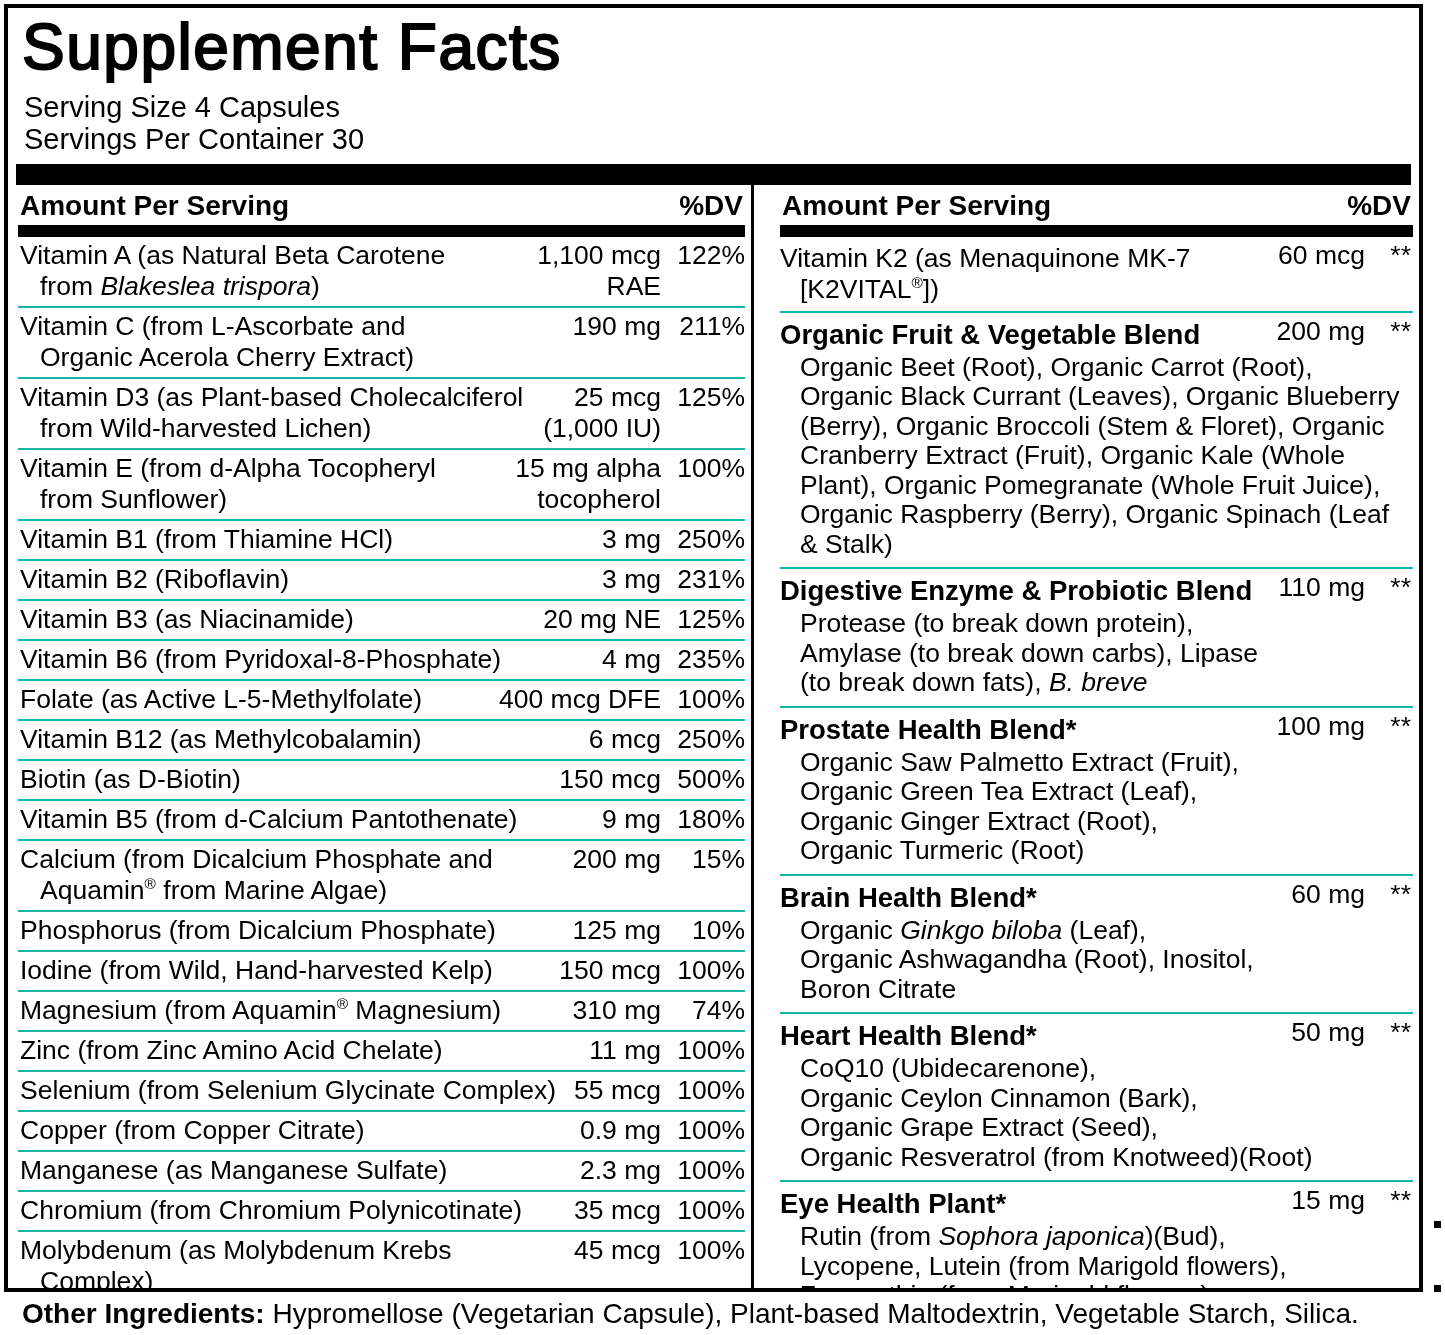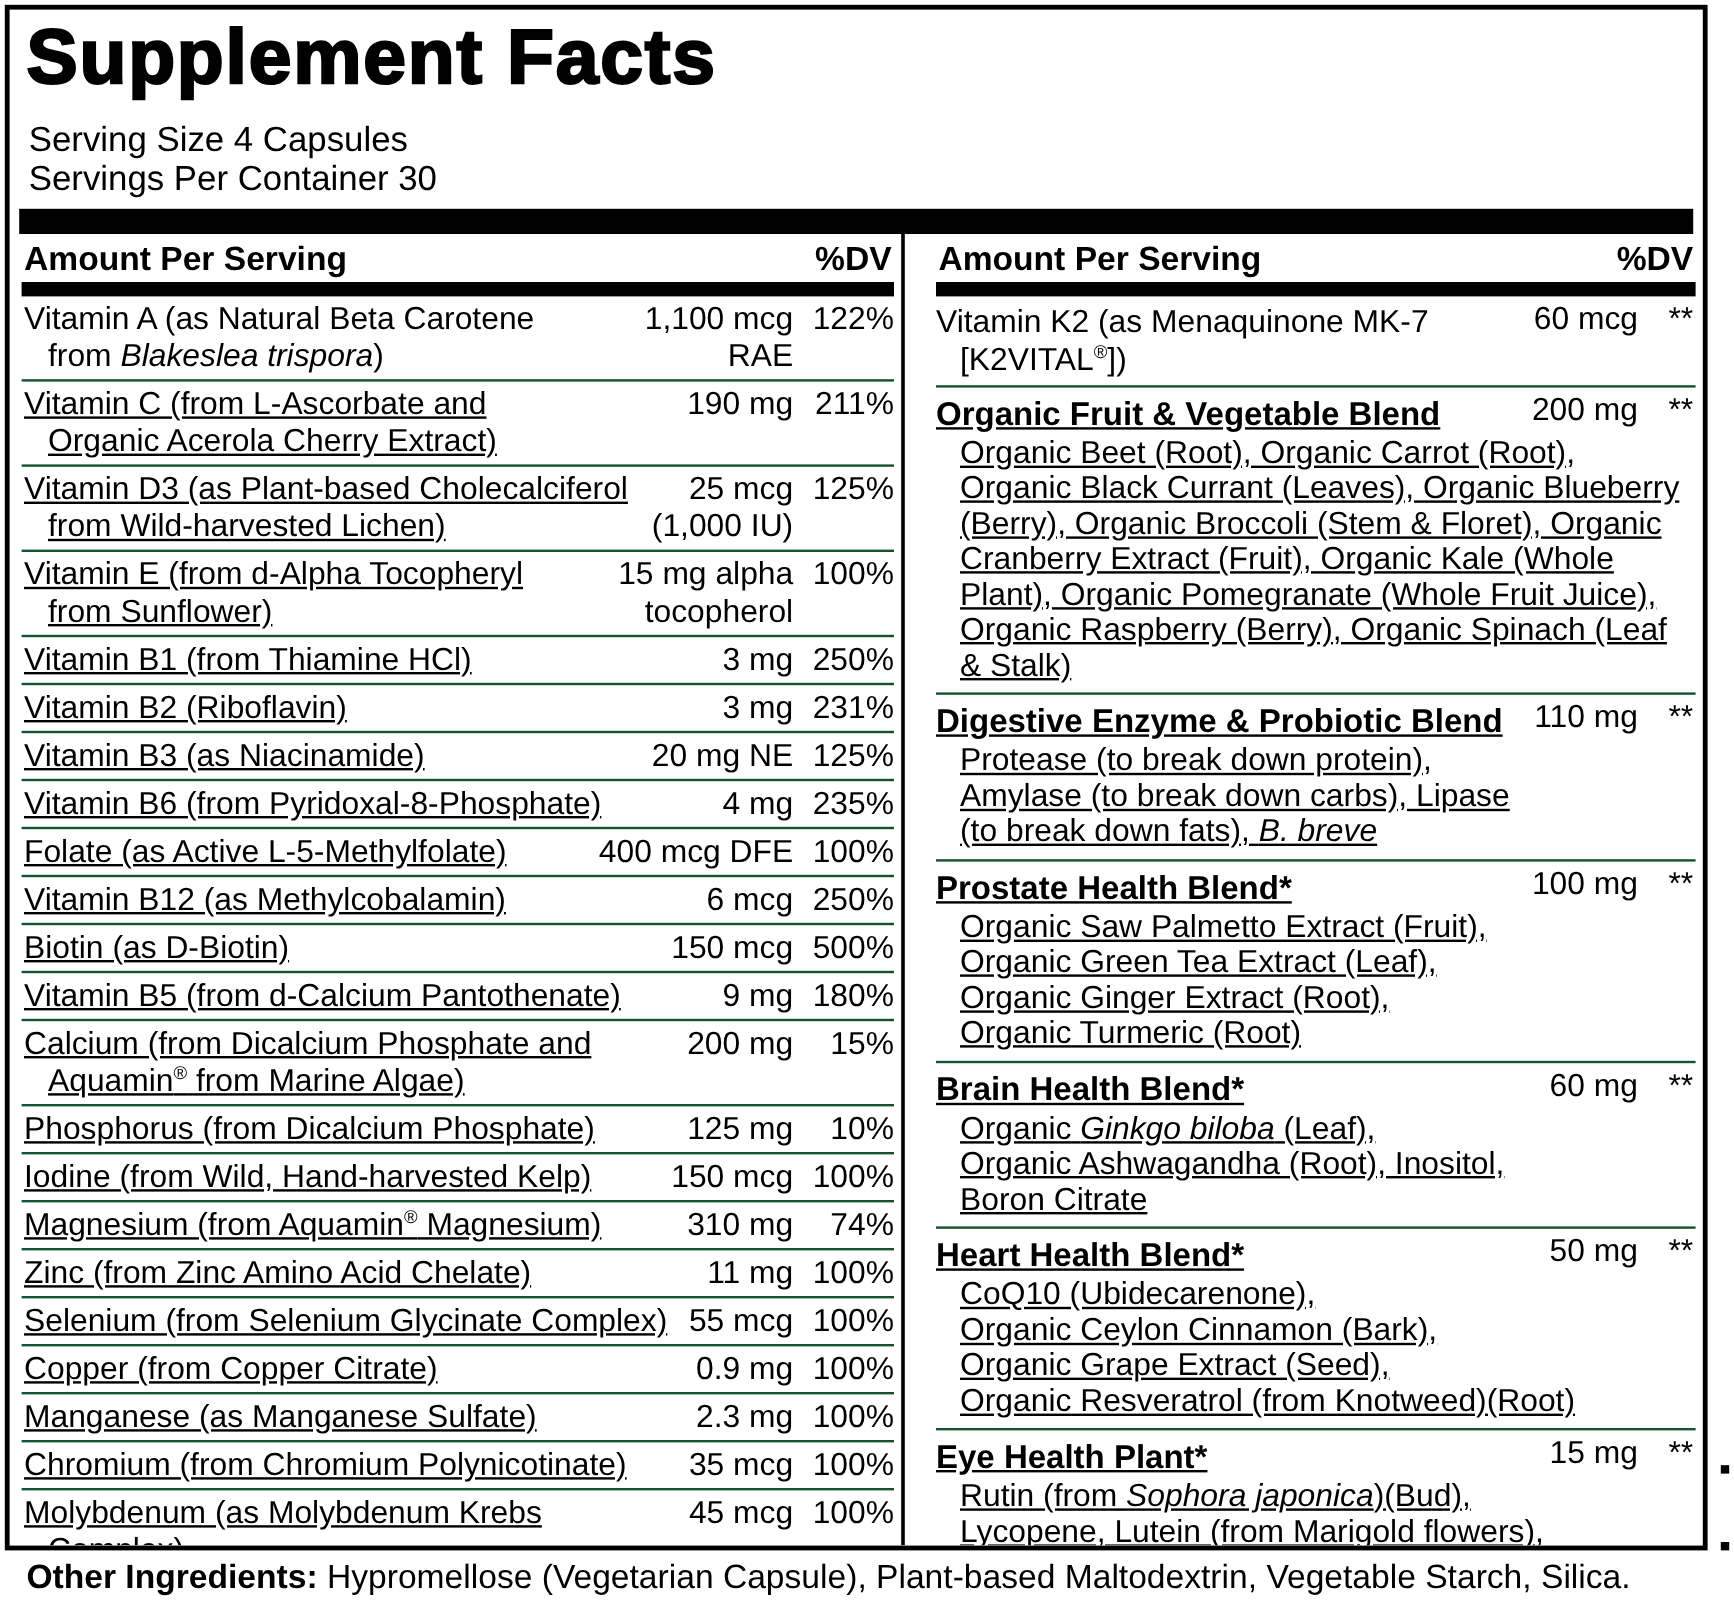--- a/index.html
+++ b/index.html
@@ -11,22 +11,22 @@
   .canvas { position:relative; width:1445px; height:1335px; background:#fff; }
 
   .label-box {
     position:absolute; left:4px; top:4px;
     width:1419px; height:1288px; box-sizing:border-box;
     border:4px solid #000; background:#fff;
     display:flex; flex-direction:column; overflow:hidden;
   }
 
   .title {
-    margin:4px 0 10px 14px;
-    font-size:64px; font-weight:bold; letter-spacing:1.5px;
+    margin:4px 0 0 14px;
+    font-size:64px; font-weight:normal; letter-spacing:1.5px;
     -webkit-text-stroke:2.1px #000;
     line-height:1.12; white-space:nowrap;
   }
   .serving-line { margin-left:16px; font-size:29px; line-height:32px; }
   .serving-line.first { margin-top:7px; }
 
   .bar { background:#000; flex-shrink:0; }
   .top-bar { height:21px; margin:9px 8px 0 8px; }
 
   .columns { flex:1; display:flex; min-height:0; overflow:hidden; }
@@ -36,21 +36,21 @@
   .col-right { flex:1; padding:0 6px 0 26px; }
 
   .col-header {
     display:flex; justify-content:space-between; align-items:flex-end;
     font-weight:bold; font-size:28px; padding:5px 2px 3px 2px; flex-shrink:0;
   }
   .header-bar { height:12px; margin:0 0 0 0; }
 
   .rows { display:block; }
   .nrow { position:relative; padding:3px 0 4px 2px; }
-  .nrow + .nrow { border-top:2px solid #14532d;text-decoration:underline; }
+  .nrow + .nrow { border-top:2px solid #14b8a6; }
 
   .n-name {
     font-size:26.5px; line-height:31px;
     padding-left:20px; text-indent:-20px; white-space:nowrap;
   }
   .n-amount {
     position:absolute; top:3px; text-align:right;
     font-size:26.5px; line-height:31px; white-space:nowrap;
   }
   .n-dv {

